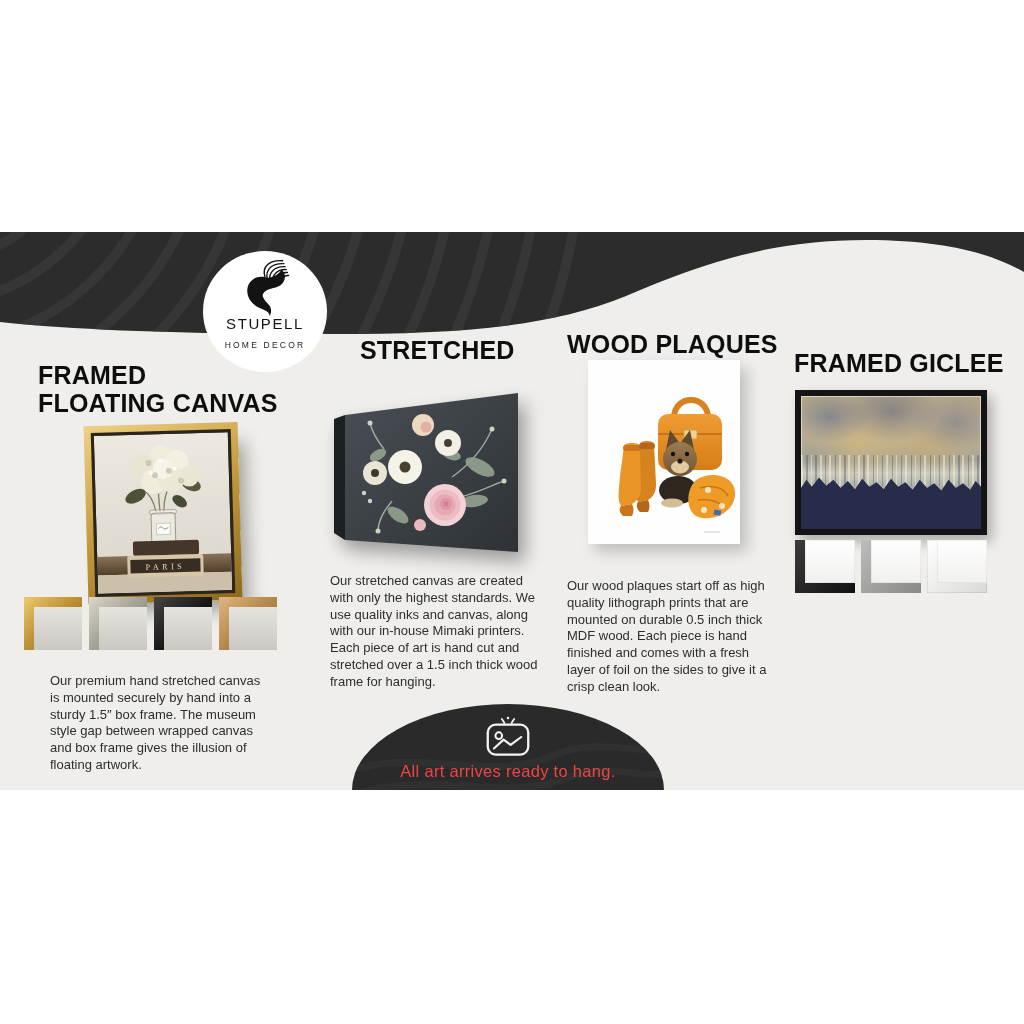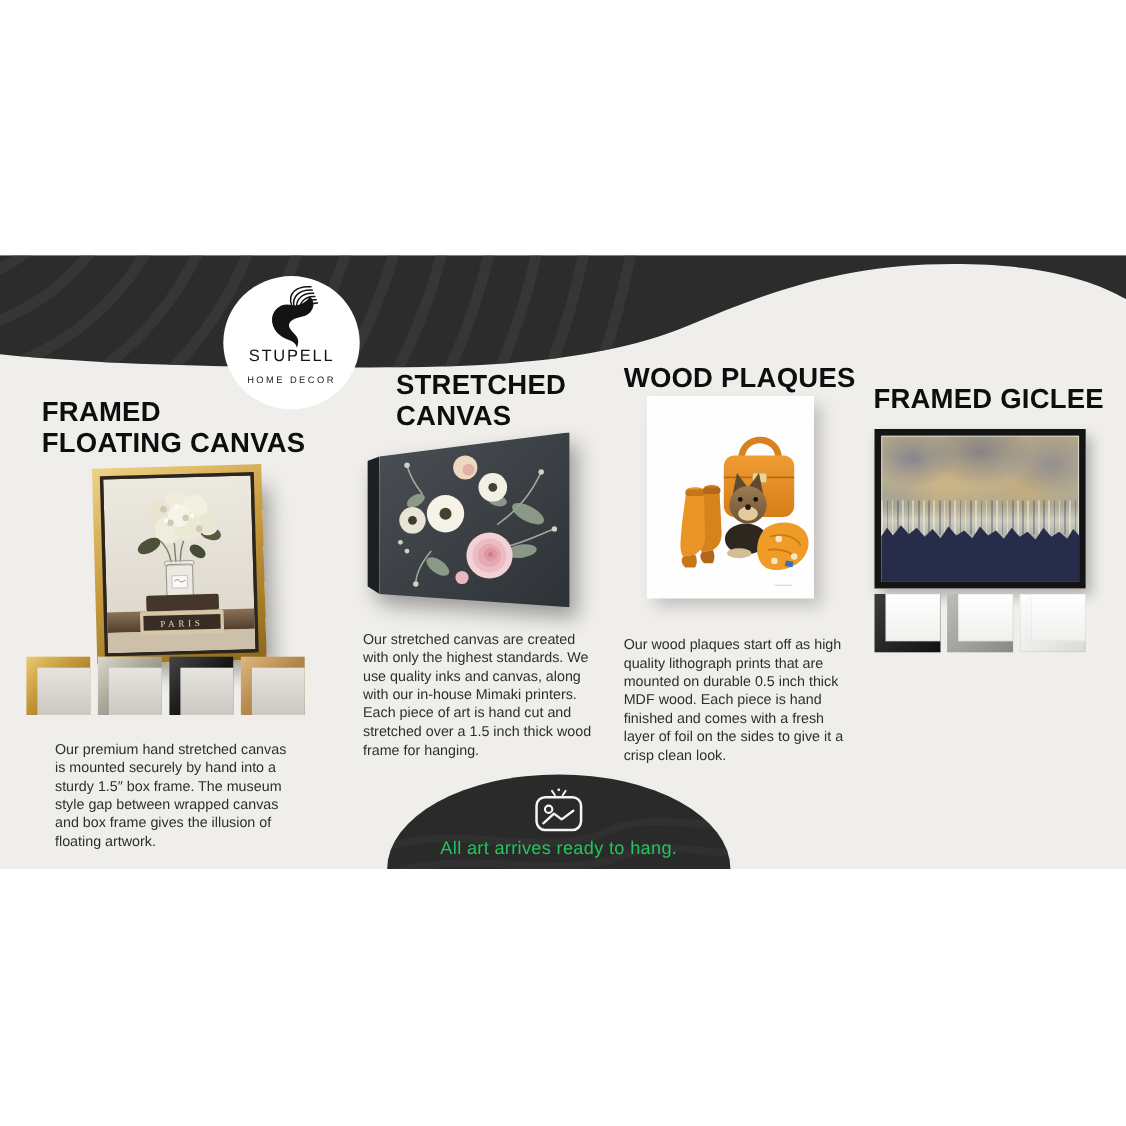--- a/index.html
+++ b/index.html
@@ -10,21 +10,21 @@
   .band{position:absolute;left:0;top:232px;width:1024px;height:558px;background:#efeeeb;}
 
   
   .wave-svg{position:absolute;left:0;top:232px;z-index:2;}
 
   
   .dome{position:absolute;left:352px;top:704px;width:312px;height:86px;background:#2b2a2a;
         border-radius:156px 156px 0 0 / 86px 86px 0 0;z-index:4;overflow:hidden;}
   .dome-tex{position:absolute;left:0;top:0;}
   .dome-icon{position:absolute;left:50%;top:11px;transform:translateX(-50%);}
-  .dome-msg{position:absolute;left:0;bottom:9px;width:100%;text-align:center;color:#22c55e;
+  .dome-msg{position:absolute;left:0;bottom:9px;width:100%;text-align:center;color:#ef4444;
             font-size:16.5px;letter-spacing:0.3px;}
 
   
   .logo{position:absolute;left:203px;top:251px;width:124px;height:121px;background:#ffffff;
         border-radius:50%;z-index:5;display:flex;flex-direction:column;align-items:center;}
   .logo-mark{margin-top:5px;}
   .logo-name{font-size:15px;letter-spacing:1.6px;color:#141414;margin-top:-3px;font-weight:500;}
   .logo-tag{font-size:8.5px;letter-spacing:2.2px;color:#1d1d1d;margin-top:8px;}
 
   
@@ -211,21 +211,20 @@
       </div>
     <div class="sw sw-tl sw-bronze">
         <div class="sw-inner"></div>
       </div>
   </div>
 
   <p class="para" style="left:50px;top:660px;width:220px;">Our premium hand stretched canvas is mounted securely by hand into a sturdy 1.5″ box frame. The museum style gap between wrapped canvas and box frame gives the illusion of floating artwork.</p>
 
   <div class="section-title" style="left:360px;top:337px;">
     <span>STRETCHED</span>
-    <span>CANVAS</span>
   </div>
 
   <svg class="canvas2" viewBox="0 0 184 166">
     <defs>
       <linearGradient id="cv2g" x1="0" y1="0" x2="1" y2="1">
         <stop offset="0" stop-color="#4a4f55"></stop>
           <stop offset="1" stop-color="#2e3236"></stop>
       </linearGradient>
       <clipPath id="cv2clip">
           <polygon points="11,26 184,4 184,163 11,151"></polygon>

